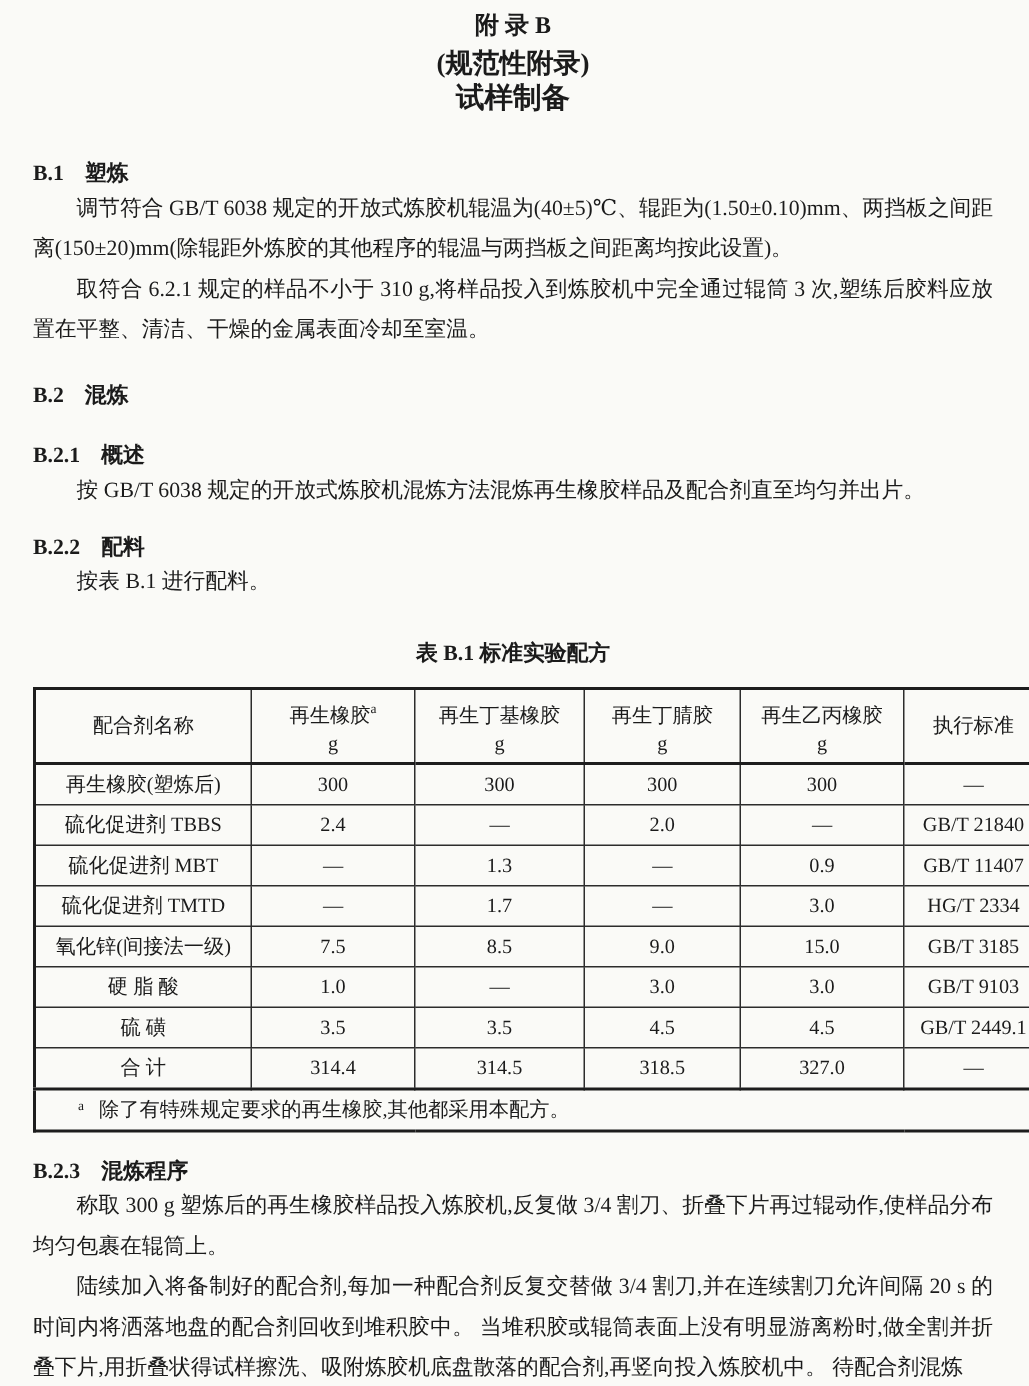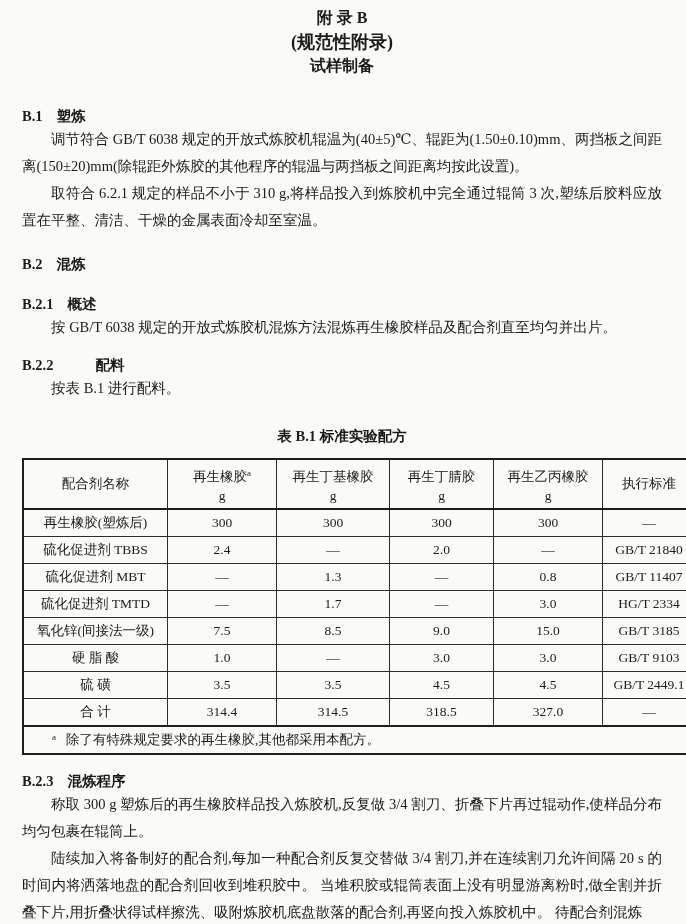--- a/index.html
+++ b/index.html
@@ -16,35 +16,35 @@
   }
   .page {
     box-sizing: border-box;
     width: 686px;
     height: 856px;
     padding: 6px 24px 0 22px;
   }
   .doc-head { text-align: center; font-weight: bold; }
   .doc-title   { font-size: 16px; line-height: 24px; }
   .doc-subtitle{ font-size: 18px; line-height: 24px; }
-  .doc-subject { font-size: 16px; line-height: 24px; }
+  .doc-subject { font-size: 19px; line-height: 24px; }
 
   .sec-heading {
     font-weight: bold;
     font-size: 14.5px;
     line-height: 20px;
     margin: 0;
     display: flex;
   }
   .sec-num { margin-right: 14px; }
 
   .h-b1   { margin-top: 28px; }
   .h-b2   { margin-top: 20px; }
   .h-b21  { margin-top: 20px; }
-  .h-b22  { margin-top: 14px; gap: 28px; }
+  .h-b22  { margin-top: 14px; }
   .h-b23  { margin-top: 16px; }
 
   p.body-text {
     font-size: 14.5px;
     line-height: 27px;
     text-align: justify;
     text-indent: 2em;
     margin: 0;
   }
   .p-first { margin-top: 12px; }
@@ -180,21 +180,21 @@
         <td>—</td>
         <td>2.0</td>
         <td>—</td>
         <td>GB/T 21840</td>
       </tr>
       <tr>
         <td>硫化促进剂 MBT</td>
         <td>—</td>
         <td>1.3</td>
         <td>—</td>
-        <td>0.8</td>
+        <td>0.9</td>
         <td>GB/T 11407</td>
       </tr>
       <tr>
         <td>硫化促进剂 TMTD</td>
         <td>—</td>
         <td>1.7</td>
         <td>—</td>
         <td>3.0</td>
         <td>HG/T 2334</td>
       </tr>

